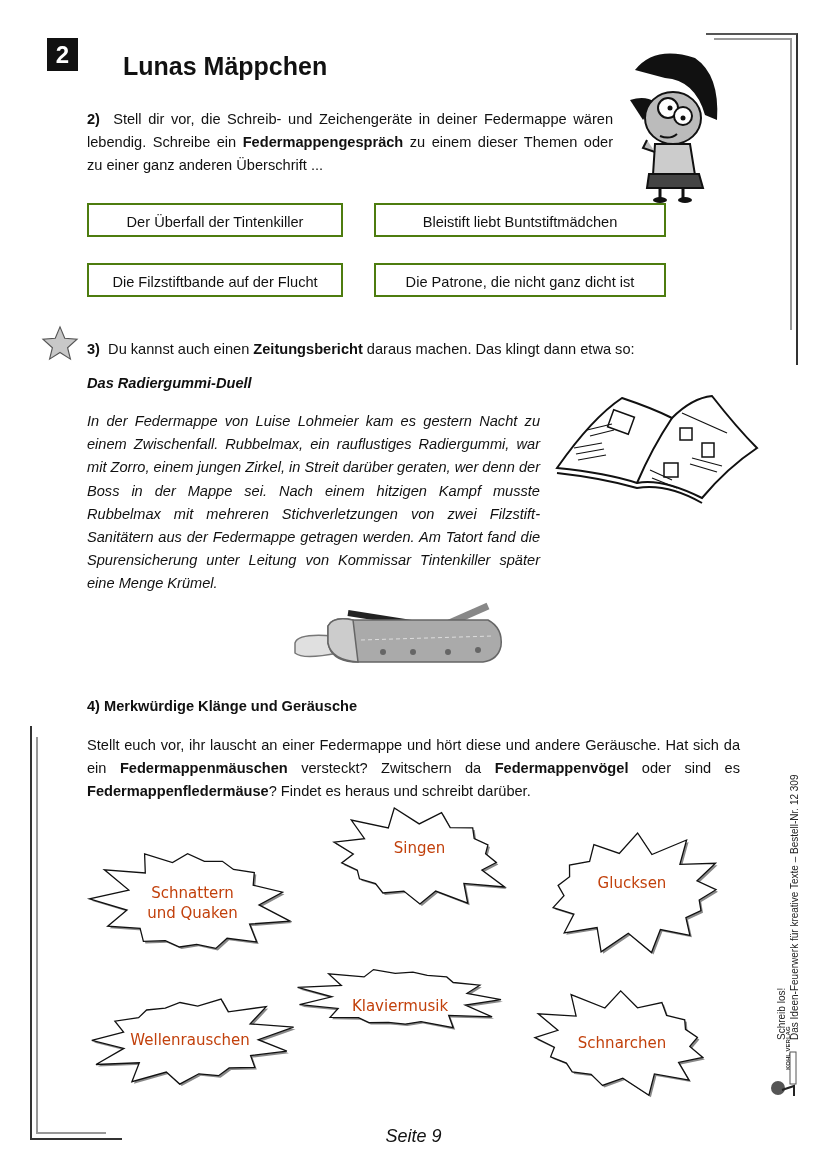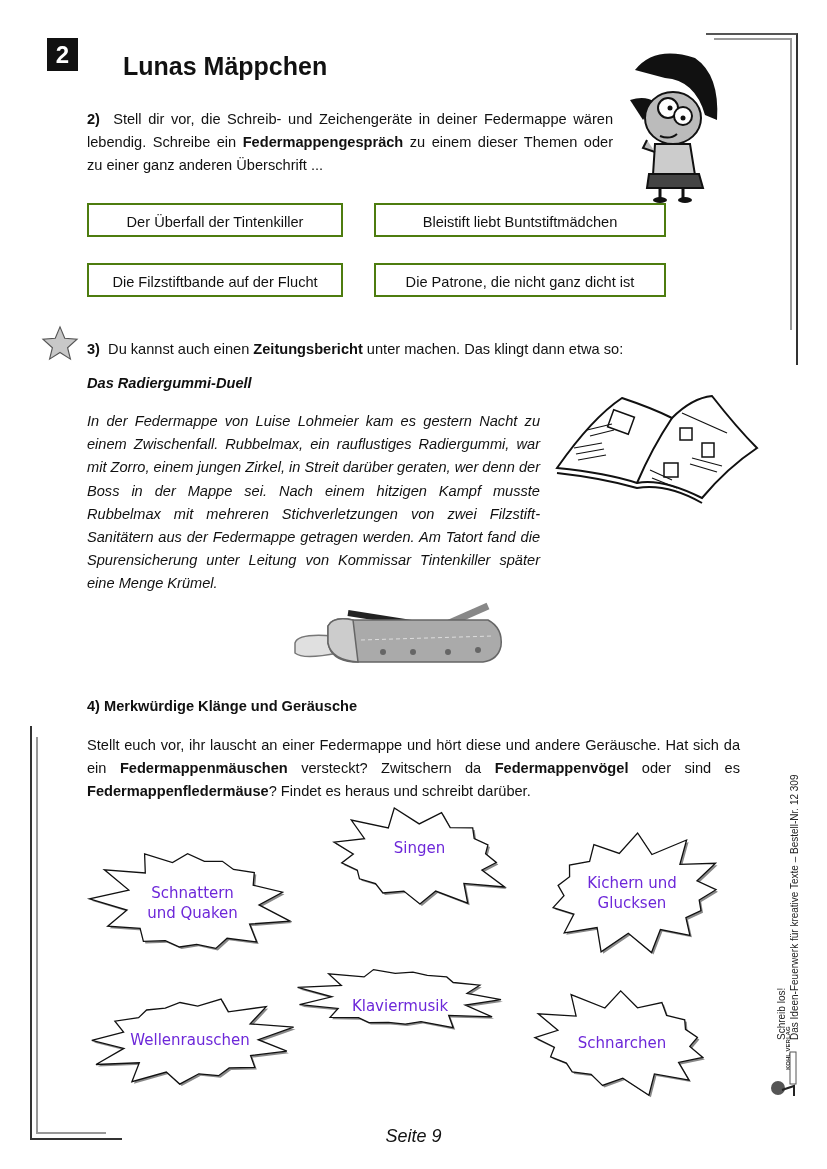--- a/index.html
+++ b/index.html
@@ -29,21 +29,21 @@
       font-size: 14.6px; text-align: center; line-height: 34px; box-sizing: border-box; cursor: pointer; }
 
     .star { position: absolute; left: 41px; top: 325px; width: 38px; height: 36px; }
 
     .article { position: absolute; left: 87px; top: 410px; width: 453px; font-size: 14.6px;
       line-height: 23.2px; font-style: italic; text-align: justify; }
     .article-title { position: absolute; left: 87px; top: 375px; font-size: 14.6px; font-weight: bold; font-style: italic; }
 
     .burst { position: absolute; }
     .burst-label { position: absolute; font-family: "DejaVu Sans", sans-serif; font-size: 15px;
-      text-align: center; line-height: 20px; color: #6d28d9; }
+      text-align: center; line-height: 20px; color: #c2410c; }
 
     .footer { position: absolute; left: 0; width: 827px; top: 1126px; text-align: center;
       font-size: 18px; font-style: italic; }
     .side-credit { position: absolute; left: 775px; top: 1040px; width: 330px; height: 40px;
       transform-origin: 0 0; transform: rotate(-90deg); font-size: 10px; line-height: 13px; color: #222; }
     .publisher { position: absolute; }
   </style>
 </head>
 <body>
 
@@ -80,21 +80,21 @@
 <div class="topic" style="left:87px;top:203px;width:256px">Der Überfall der Tintenkiller</div>
 <div class="topic" style="left:374px;top:203px;width:292px">Bleistift liebt Buntstiftmädchen</div>
 <div class="topic" style="left:87px;top:263px;width:256px">Die Filzstiftbande auf der Flucht</div>
 <div class="topic" style="left:374px;top:263px;width:292px">Die Patrone, die nicht ganz dicht ist</div>
 
 <svg class="star" viewBox="0 0 40 38">
   <polygon points="20,2 25,14 38,15 28,24 31,36 20,29 9,36 12,24 2,15 15,14" fill="#c8c8c8" stroke="#555" stroke-width="1.2"></polygon>
 </svg>
 <div class="para" style="left:87px;top:338px;width:640px;text-align:left">
   <b>3)</b>&nbsp;
-  <span>Du kannst auch einen </span><b>Zeitungsbericht</b><span> unter machen. Das klingt dann etwa so:</span>
+  <span>Du kannst auch einen </span><b>Zeitungsbericht</b><span> daraus machen. Das klingt dann etwa so:</span>
 </div>
 
 <div class="article-title">Das Radiergummi-Duell</div>
 <div class="article">In der Federmappe von Luise Lohmeier kam es gestern Nacht zu einem Zwischenfall. Rubbelmax, ein rauflustiges Radiergummi, war mit Zorro, einem jungen Zirkel, in Streit darüber geraten, wer denn der Boss in der Mappe sei. Nach einem hitzigen Kampf musste Rubbelmax mit mehreren Stichverletzungen von zwei Filzstift-Sanitätern aus der Federmappe getragen werden. Am Tatort fand die Spurensicherung unter Leitung von Kommissar Tintenkiller später eine Menge Krümel.</div>
 
 <svg class="abs" style="left:552px;top:388px;width:210px;height:120px" viewBox="0 0 210 120">
   <path d="M5 80 Q40 30 70 10 Q100 20 120 30 Q140 10 160 8 Q185 40 205 60 Q175 80 150 110 Q110 90 85 95 Q55 85 5 80 Z" fill="#fff" stroke="#111" stroke-width="2"></path>
   <path d="M5 85 Q50 90 85 100 Q115 95 150 115" fill="none" stroke="#111" stroke-width="2"></path>
   <path d="M120 30 Q100 60 85 95" fill="none" stroke="#111" stroke-width="2"></path>
   <rect x="58" y="25" width="22" height="18" fill="none" stroke="#111" stroke-width="1.5" transform="rotate(20 69 34)"></rect>
@@ -149,21 +149,20 @@
       <polygon points="192.6,84.0 151.9,80.4 155.7,100.2 123.7,88.1 107.9,101.0 91.8,88.1 70.9,90.0 63.5,80.6 47.5,75.8 45.3,67.2 29.7,59.9 41.3,51.0 22.0,39.1 52.5,35.7 39.3,17.0 76.3,24.9 82.3,5.0 107.2,20.9 129.6,9.6 138.2,24.7 160.7,24.9 162.2,35.5 175.9,41.9 173.6,50.7 184.3,59.5 169.9,67.0" fill="#fff" stroke="#111" stroke-width="1.3"></polygon>
     </svg>
     <div class="burst-label" style="left: 312px; width: 215px; top: 838px;">
       <div>Singen</div>
     </div>
     <svg class="burst" width="220" height="130" style="left: 522px; top: 828px;">
       <polygon points="169.9,109.3 140.4,103.6 131.5,126.6 108.3,107.2 81.1,125.8 77.1,101.6 44.2,106.8 53.9,88.1 33.1,81.6 44,69.7 38.1,59.4 49.6,50.7 49.5,39 69.6,35.4 73.9,18.7 99.3,27.4 117.6,7 131.9,28.5 166.6,14 159.9,38.3 195.5,37.3 177,54.8 196,63.7 179.2,74 181,84.7 165.9,91.7" fill="#888"></polygon>
       <polygon points="167.9,107.3 138.4,101.6 129.5,124.6 106.3,105.2 79.1,123.8 75.1,99.6 42.2,104.8 51.9,86.1 31.1,79.6 42.0,67.7 36.1,57.4 47.6,48.7 47.5,37.0 67.6,33.4 71.9,16.7 97.3,25.4 115.6,5.0 129.9,26.5 164.6,12.0 157.9,36.3 193.5,35.3 175.0,52.8 194.0,61.7 177.2,72.0 179.0,82.7 163.9,89.7" fill="#fff" stroke="#111" stroke-width="1.3"></polygon>
     </svg>
     <div class="burst-label" style="left: 522px; width: 220px; top: 873px;">
-      <div>Kichern und</div>
       <div>Glucksen</div>
     </div>
     <svg class="burst" width="220" height="110" style="left: 80px; top: 985px;">
       <polygon points="140.6,92.7 120.8,90.8 101.7,101.1 88.3,89 53.9,98.7 61.3,79.8 18,81.5 45.9,65.4 13.8,57.4 45.6,49.1 36.9,38.2 60.6,34.6 68.6,27 87.3,25.2 102,19.5 119.7,23.1 143.1,16.1 150.3,28.8 188.2,23.6 172.1,40.9 215.6,44.2 180.2,56.7 208.9,68.2 172.6,72.6 176.8,84.4 151.2,84.9" fill="#888"></polygon>
       <polygon points="138.6,90.7 118.8,88.8 99.7,99.1 86.3,87.0 51.9,96.7 59.3,77.8 16.0,79.5 43.9,63.4 11.8,55.4 43.6,47.1 34.9,36.2 58.6,32.6 66.6,25.0 85.3,23.2 100.0,17.5 117.7,21.1 141.1,14.1 148.3,26.8 186.2,21.6 170.1,38.9 213.6,42.2 178.2,54.7 206.9,66.2 170.6,70.6 174.8,82.4 149.2,82.9" fill="#fff" stroke="#111" stroke-width="1.3"></polygon>
     </svg>
     <div class="burst-label" style="left: 80px; width: 220px; top: 1030px;">
       <div>Wellenrauschen</div>
     </div>
     <svg class="burst" width="220" height="80" style="left: 290px; top: 958px;">

